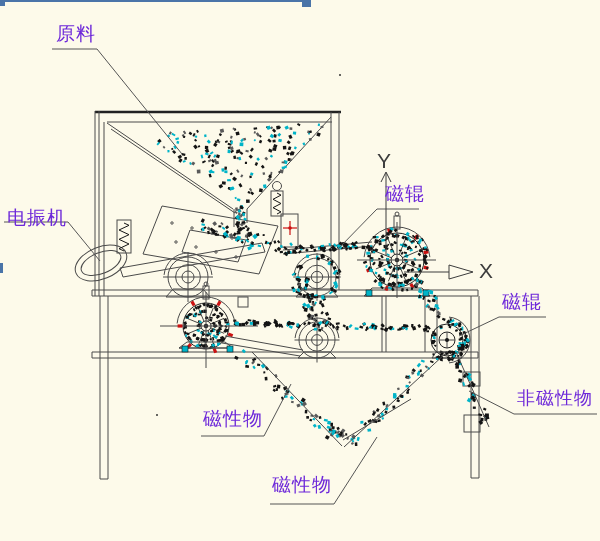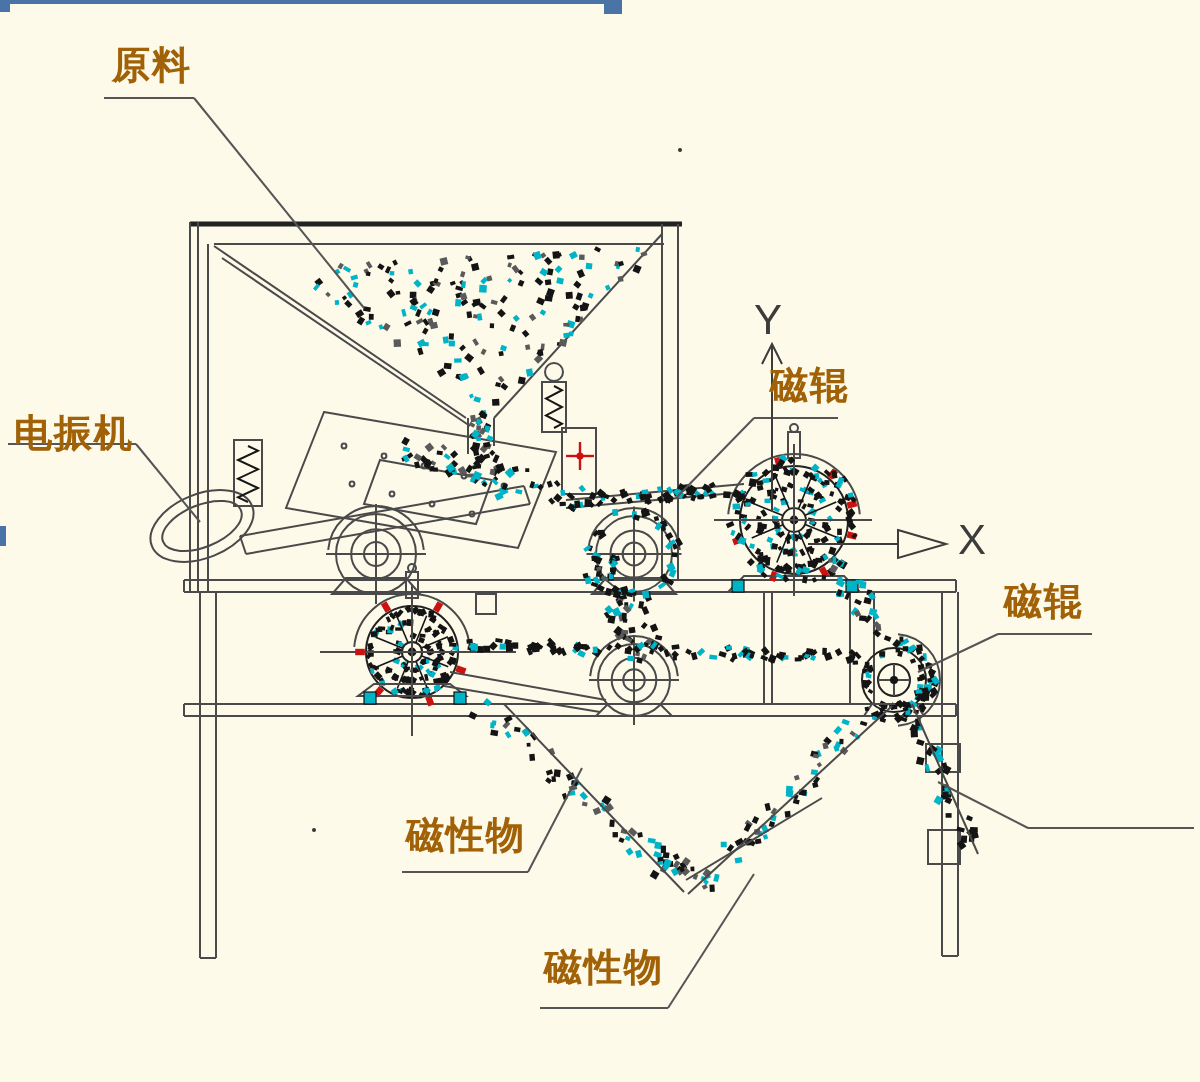--- a/index.html
+++ b/index.html
@@ -3,21 +3,21 @@
 <meta charset="utf-8">
 <style>
   html,body{margin:0;padding:0;background:#fff;}
   #stage{
     position:relative;width:600px;height:541px;overflow:hidden;
     background:#fdfaea;
     font-family:"Liberation Sans","DejaVu Sans",sans-serif;
   }
   #cv{position:absolute;left:0;top:0;}
   .lbl{
-    position:absolute;color:#a16207;font-weight:700;font-size:19px;
+    position:absolute;color:#6d28d9;font-weight:400;font-size:19px;
     line-height:1;white-space:nowrap;letter-spacing:1px;
     font-family:"Liberation Sans","DejaVu Sans",sans-serif;
   }
   .axis{font-weight:400;color:#3c3c3c;font-size:21px;letter-spacing:0;}
   .small{font-size:18px;}
 </style>
 </head>
 <body>
 
 <div id="stage" style="background: rgb(253, 250, 234);">
@@ -1290,17 +1290,18 @@
   <div class="lbl" style="left:7px;top:208px">电振机</div>
 
   <div class="lbl axis" style="left:377px;top:150px">Y</div>
 
   <div class="lbl" style="left:385px;top:184px">磁辊</div>
 
   <div class="lbl axis" style="left:479px;top:260px">X</div>
 
   <div class="lbl" style="left:502px;top:292px">磁辊</div>
 
+  <div class="lbl small" style="left:517px;top:389px">非磁性物</div>
 
   <div class="lbl" style="left:203px;top:409px">磁性物</div>
 
   <div class="lbl" style="left:272px;top:475px">磁性物</div>
 </div>
 
 </body></html>

